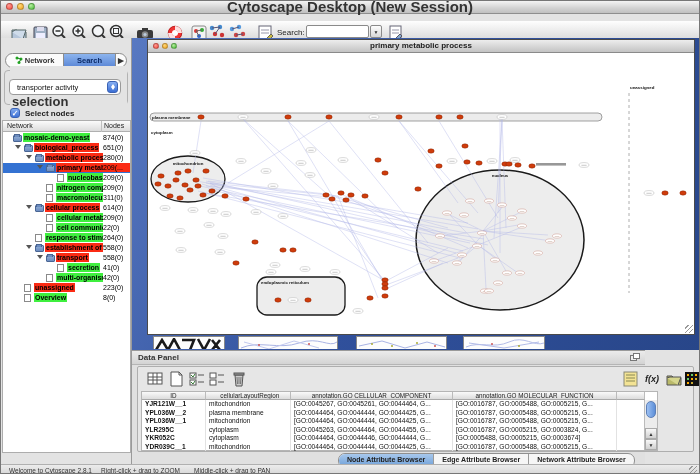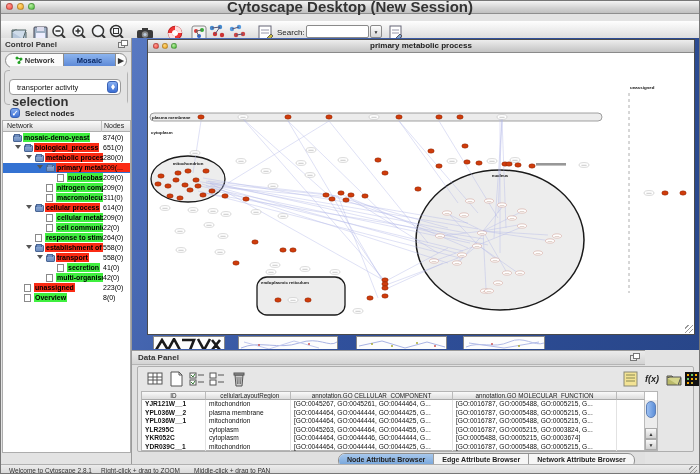--- a/index.html
+++ b/index.html
@@ -182,40 +182,33 @@
       <svg width="18" height="18">
           <rect x="3" y="2" width="11" height="13" fill="#fff" stroke="#667"></rect>
           <line x1="5" y1="6" x2="12" y2="6" stroke="#99a"></line>
           <line x1="5" y1="9" x2="12" y2="9" stroke="#99a"></line>
           <path d="M9 14 l4 -4 2 2 -4 4 -2.3 .4 z" fill="#8ac" stroke="#556"></path>
         </svg>
     </span>
   </div>
 
   <div class="cpanel">
-    <div class="panel-head">
-      <span class="pt">Control Panel</span>
-      <span class="float-ico">
-          <i style="left:0;top:2px"></i>
-          <i style="left:3px;top:0;background:#fff"></i>
-        </span>
-    </div>
     <div class="tabbar">
       <div class="tabseg" style="width:57px">
         <svg width="8" height="8" style="vertical-align:-1px">
             <circle cx="2" cy="2" r="1.5" fill="#2a2"></circle>
             <circle cx="6" cy="3" r="1.5" fill="#2a2"></circle>
             <circle cx="4" cy="6.5" r="1.5" fill="#2a2"></circle>
             <line x1="2" y1="2" x2="6" y2="3" stroke="#282"></line>
             <line x1="6" y1="3" x2="4" y2="6.5" stroke="#282"></line>
           </svg>
         <span>Network</span>
       </div>
       <div class="tabseg" style="width:51px;background:linear-gradient(#8cb4ee,#5b87d6);border-left:1px solid #8c8c8c;border-right:1px solid #8c8c8c;color:#0b2a66">
-        <span>Mosaic</span>
+        <span>Search</span>
       </div>
       <div class="tabseg" style="flex:1">▶</div>
     </div>
     <div class="groupbox">
       <span class="grouplabel">Node color selection</span>
       <div class="combo">
         <span class="cv">transporter activity</span>
         <span class="stepper"></span>
       </div>
     </div>

